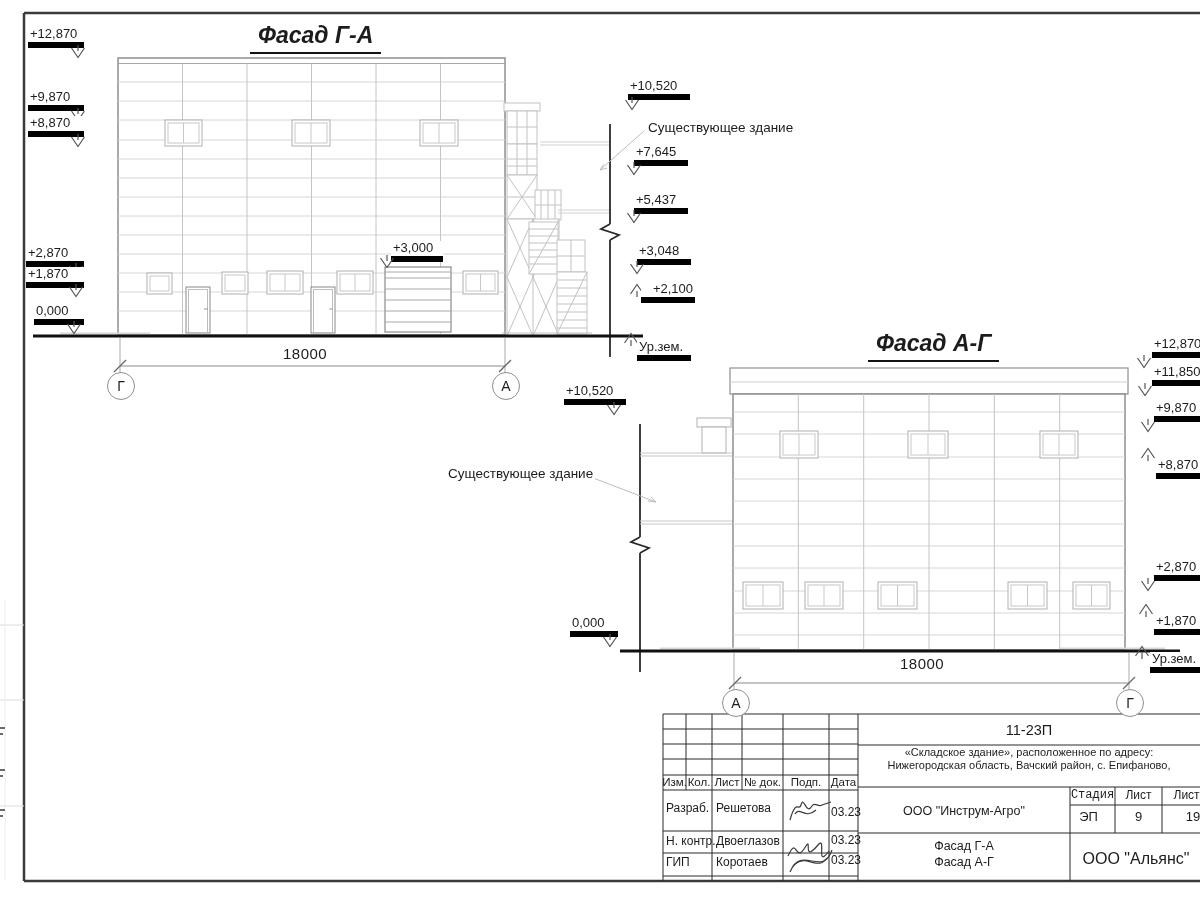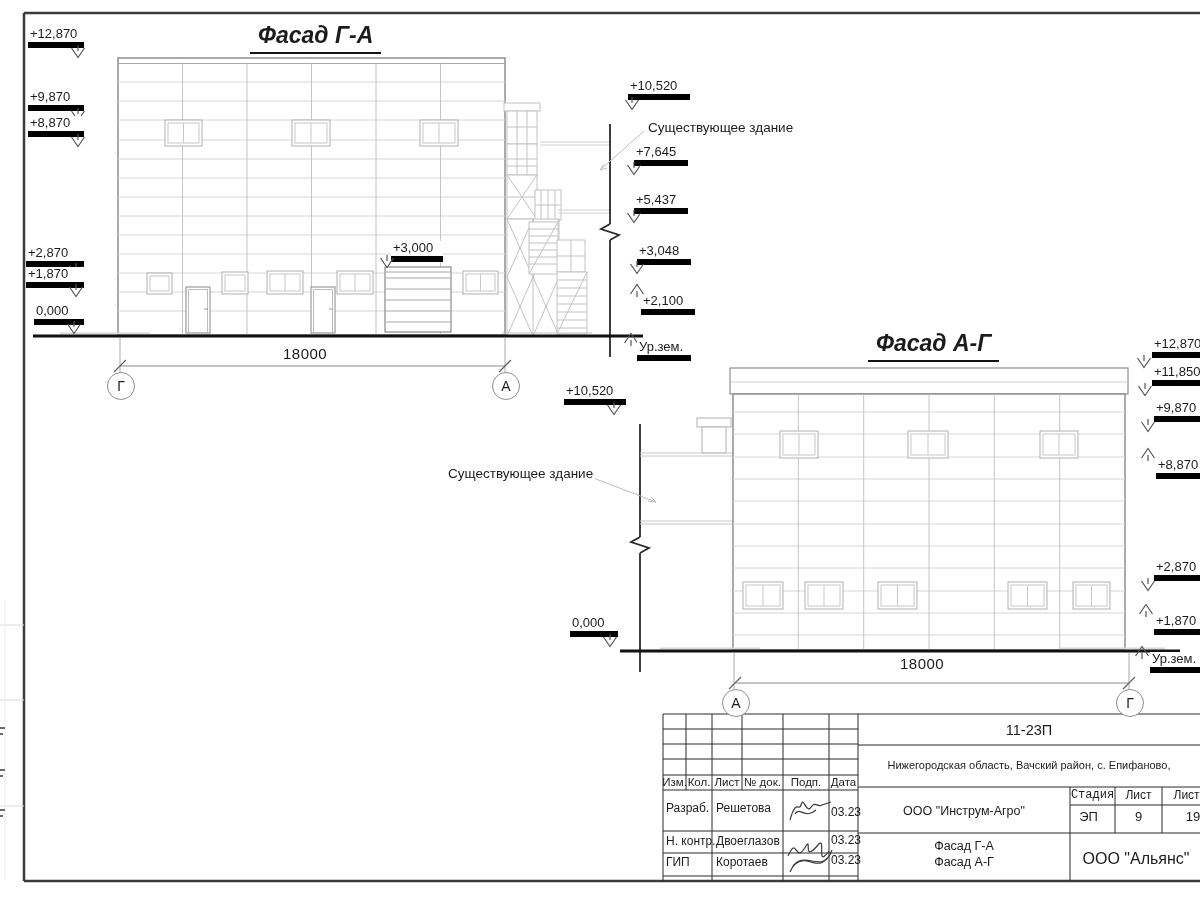--- a/index.html
+++ b/index.html
@@ -237,21 +237,21 @@
   <svg class="mk" style="left:626px;top:209px;" viewBox="0 0 16 15">
       <path d="M8 1V7M1.5 4L8 13.5L14.5 4" fill="none" stroke="#555" stroke-width="1.2"></path>
     </svg>
   <div class="mark" style="left:637px;top:244px;width:50px;">+3,048</div>
   <svg class="mk" style="left:629px;top:260px;" viewBox="0 0 16 15">
       <path d="M8 1V7M1.5 4L8 13.5L14.5 4" fill="none" stroke="#555" stroke-width="1.2"></path>
     </svg>
   <svg class="mk" style="left:629px;top:283px;" viewBox="0 0 16 15">
       <path d="M8 14V8M1.5 11L8 1.5L14.5 11" fill="none" stroke="#555" stroke-width="1.2"></path>
     </svg>
-  <div class="mark" style="left:641px;top:294px;width:50px;">+2,100</div>
+  <div class="mark" style="left:641px;top:282px;width:50px;text-align:right;">+2,100</div>
 
   <svg class="mk" style="left:623px;top:332px;" viewBox="0 0 16 15">
       <path d="M8 14V8M1.5 11L8 1.5L14.5 11" fill="none" stroke="#555" stroke-width="1.2"></path>
     </svg>
   <div class="mark" style="left:637px;top:340px;width:50px;">Ур.зем.</div>
   <div class="dim t" style="left:283px;top:345px;">18000</div>
   <div class="axis" style="left:107px;top:372px;">
       <span>Г</span>
     </div>
   <div class="axis" style="left:492px;top:372px;">
@@ -301,20 +301,21 @@
   <div class="mark" style="left:1150px;top:652px;width:50px;">Ур.зем.</div>
   <div class="dim t" style="left:900px;top:655px;">18000</div>
   <div class="axis" style="left:722px;top:689px;">
       <span>А</span>
     </div>
   <div class="axis" style="left:1116px;top:689px;">
       <span>Г</span>
     </div>
 
   <div class="tbx tc" style="left:858px;top:717px;width:342px;height:26px;font-size:14.5px;">11-23П</div>
+  <div class="tbx tc small" style="left:858px;top:746px;width:342px;">«Складское здание», расположенное по адресу:</div>
   <div class="tbx tc small" style="left:858px;top:759px;width:342px;">Нижегородская область, Вачский район, с. Епифаново,</div>
 
   <div class="tbx tc hdr" style="left:663px;top:776px;width:23px;">Изм.</div>
   <div class="tbx tc hdr" style="left:686px;top:776px;width:26px;">Кол.</div>
   <div class="tbx tc hdr" style="left:712px;top:776px;width:30px;">Лист</div>
   <div class="tbx tc hdr" style="left:742px;top:776px;width:41px;">№ док.</div>
   <div class="tbx tc hdr" style="left:783px;top:776px;width:46px;">Подп.</div>
   <div class="tbx tc hdr" style="left:829px;top:776px;width:29px;">Дата</div>
 
   <div class="tbx" style="left:666px;top:802px;">Разраб.</div>

